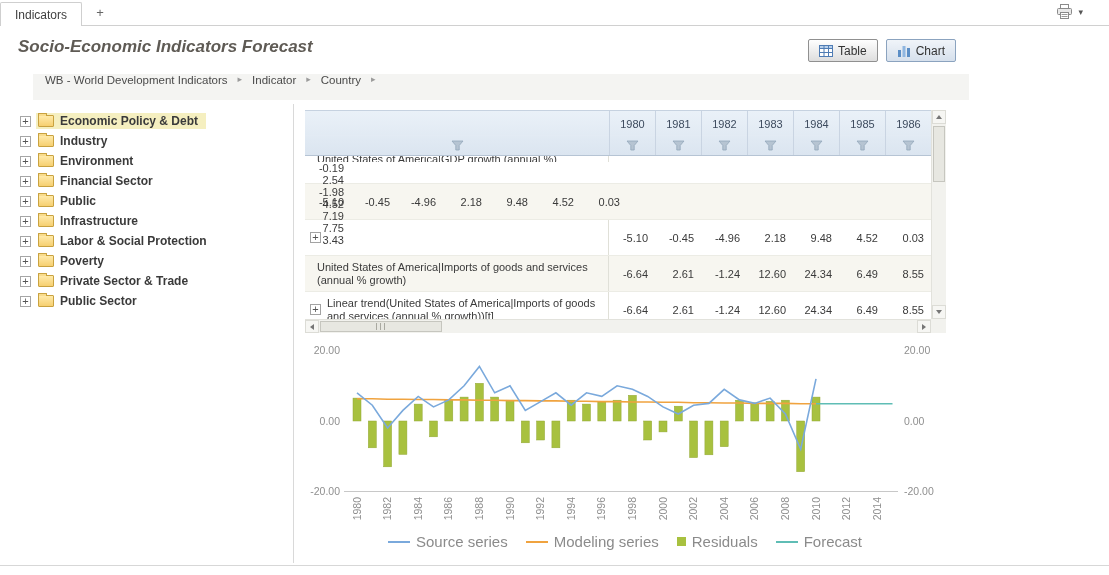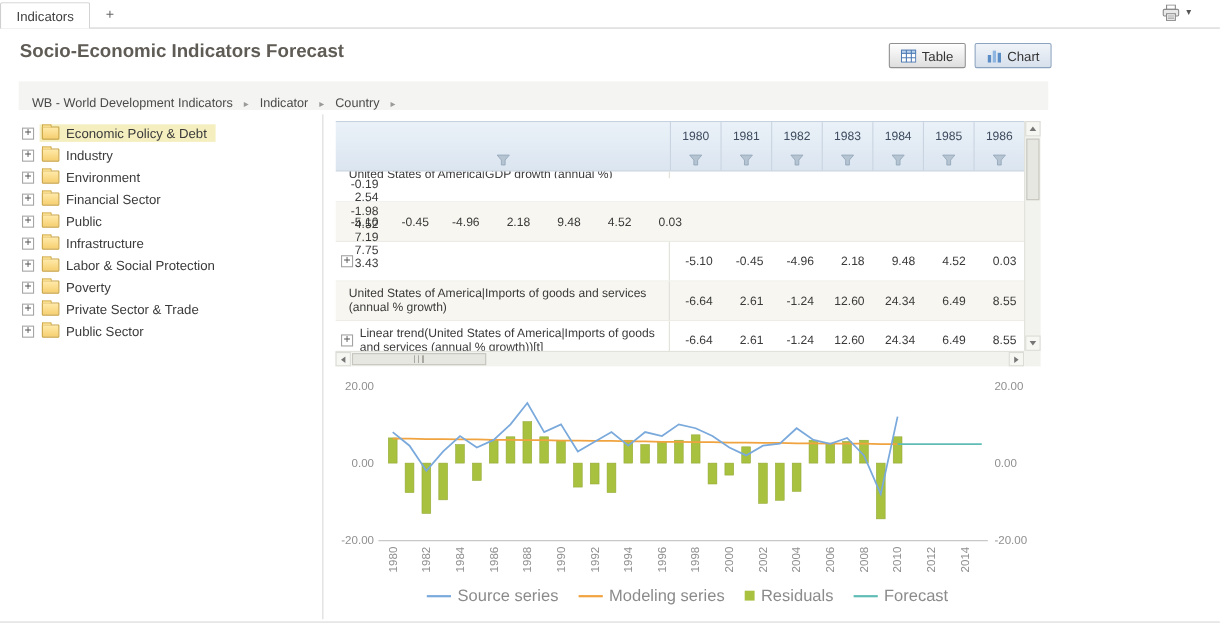--- a/index.html
+++ b/index.html
@@ -11,45 +11,45 @@
   .tab { position:absolute; left:0; top:2px; height:24px; padding:0 14px; background:#fff;
          border:1px solid #cfcfcf; border-bottom:none; border-radius:2px 2px 0 0;
          display:flex; align-items:center; font-size:12px; color:#3f3f3f; z-index:2; cursor:default; }
   .tab-add { position:absolute; left:90px; top:4px; width:20px; height:19px; text-align:center;
              font-size:13px; color:#666; line-height:18px; cursor:pointer; }
   .tabbar-tools { position:absolute; right:26px; top:4px; display:flex; align-items:center; gap:5px; }
   .print-btn { display:inline-flex; cursor:pointer; }
   .caret { font-size:9px; color:#555; cursor:pointer; }
 
   
-  .page-title { position:absolute; left:18px; top:37px; font-size:17px; font-weight:bold; color:#5f5b55; }
+  .page-title { position:absolute; left:18px; top:37px; font-size:17px; font-weight:bold; color:#5f5b55;font-style:italic; }
   .view-switch { position:absolute; top:39px; right:153px; display:flex; gap:8px; }
   .vbtn { display:inline-flex; align-items:center; gap:5px; height:23px; padding:0 10px;
           border:1px solid #909090; border-radius:2px; background:linear-gradient(#fefefe,#dedede);
           font-size:12px; color:#333; font-family:inherit; cursor:pointer; }
   .vbtn.chartsel { background:linear-gradient(#f0f4f9,#d6e0ec); border-color:#8ba3bf; }
 
   
-  .breadcrumb { position:absolute; left:17px; top:74px; width:936px; height:26px; background:#f4f4f2;
-                display:flex; align-items:flex-end; padding:0 12px; }
+  .breadcrumb { position:absolute; left:33px; top:74px; width:936px; height:26px; background:#f4f4f2;
+                display:flex; align-items:flex-start; padding:0 12px; }
   .bc-item { font-size:11.5px; color:#4a4a4a; cursor:pointer; }
   .bc-sep { font-size:9px; color:#9a9a9a; margin:0 10px; }
 
   
   .tree { position:absolute; left:20px; top:111px; width:268px; }
   .titem { display:flex; align-items:center; height:20px; cursor:pointer; }
   .texp { width:11px; height:11px; border:1px solid #a6a6a6; background:#fff; color:#555;
           font-size:11px; line-height:9px; text-align:center; flex:none; margin-right:5px; }
   .thl { display:flex; align-items:center; padding:1px 8px 1px 2px; }
   .titem.selected .thl { background:#f5efc0; }
   .tfolder { width:16px; height:12px; background:linear-gradient(#ffeaa9,#f6cf70); border:1px solid #c9a23f;
              border-radius:1px; position:relative; margin-right:6px; flex:none; }
   .tfolder::before { content:""; position:absolute; top:-3px; left:-1px; width:7px; height:2px;
                      background:#f8dc8d; border:1px solid #c9a23f; border-bottom:none; border-radius:1px 1px 0 0; }
-  .tlabel { font-size:12px; color:#3a3a3a; white-space:nowrap; }
+  .tlabel { font-size:12px; color:#3a3a3a; white-space:nowrap;font-weight:bold; }
 
   .vdivider { position:absolute; left:293px; top:104px; width:1px; height:459px; background:#d9d9d9; }
 
   
   .grid { position:absolute; left:305px; top:110px; width:641px; height:223px; }
   .gviewport { position:absolute; left:0; top:0; width:626px; height:209px; overflow:hidden; background:#fff; }
   .ghead { display:flex; height:46px; background:linear-gradient(#eaf1f8,#dbe5f0);
            border-top:1px solid #c6d2e0; border-bottom:1px solid #b6c4d4; }
   .ghcell { width:46px; border-left:1px solid #c9d4e2; }
   .ghcell.glabelcol { width:304px; border-left:none; }

